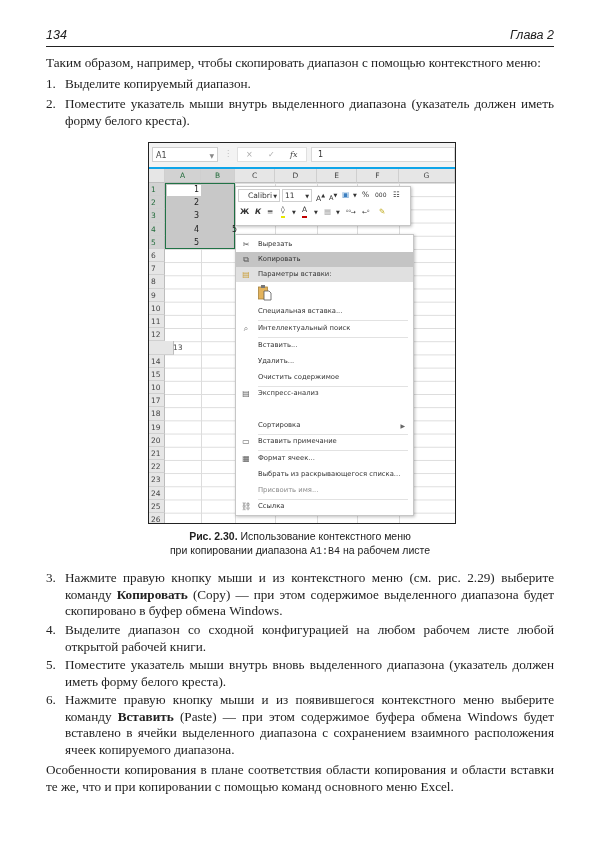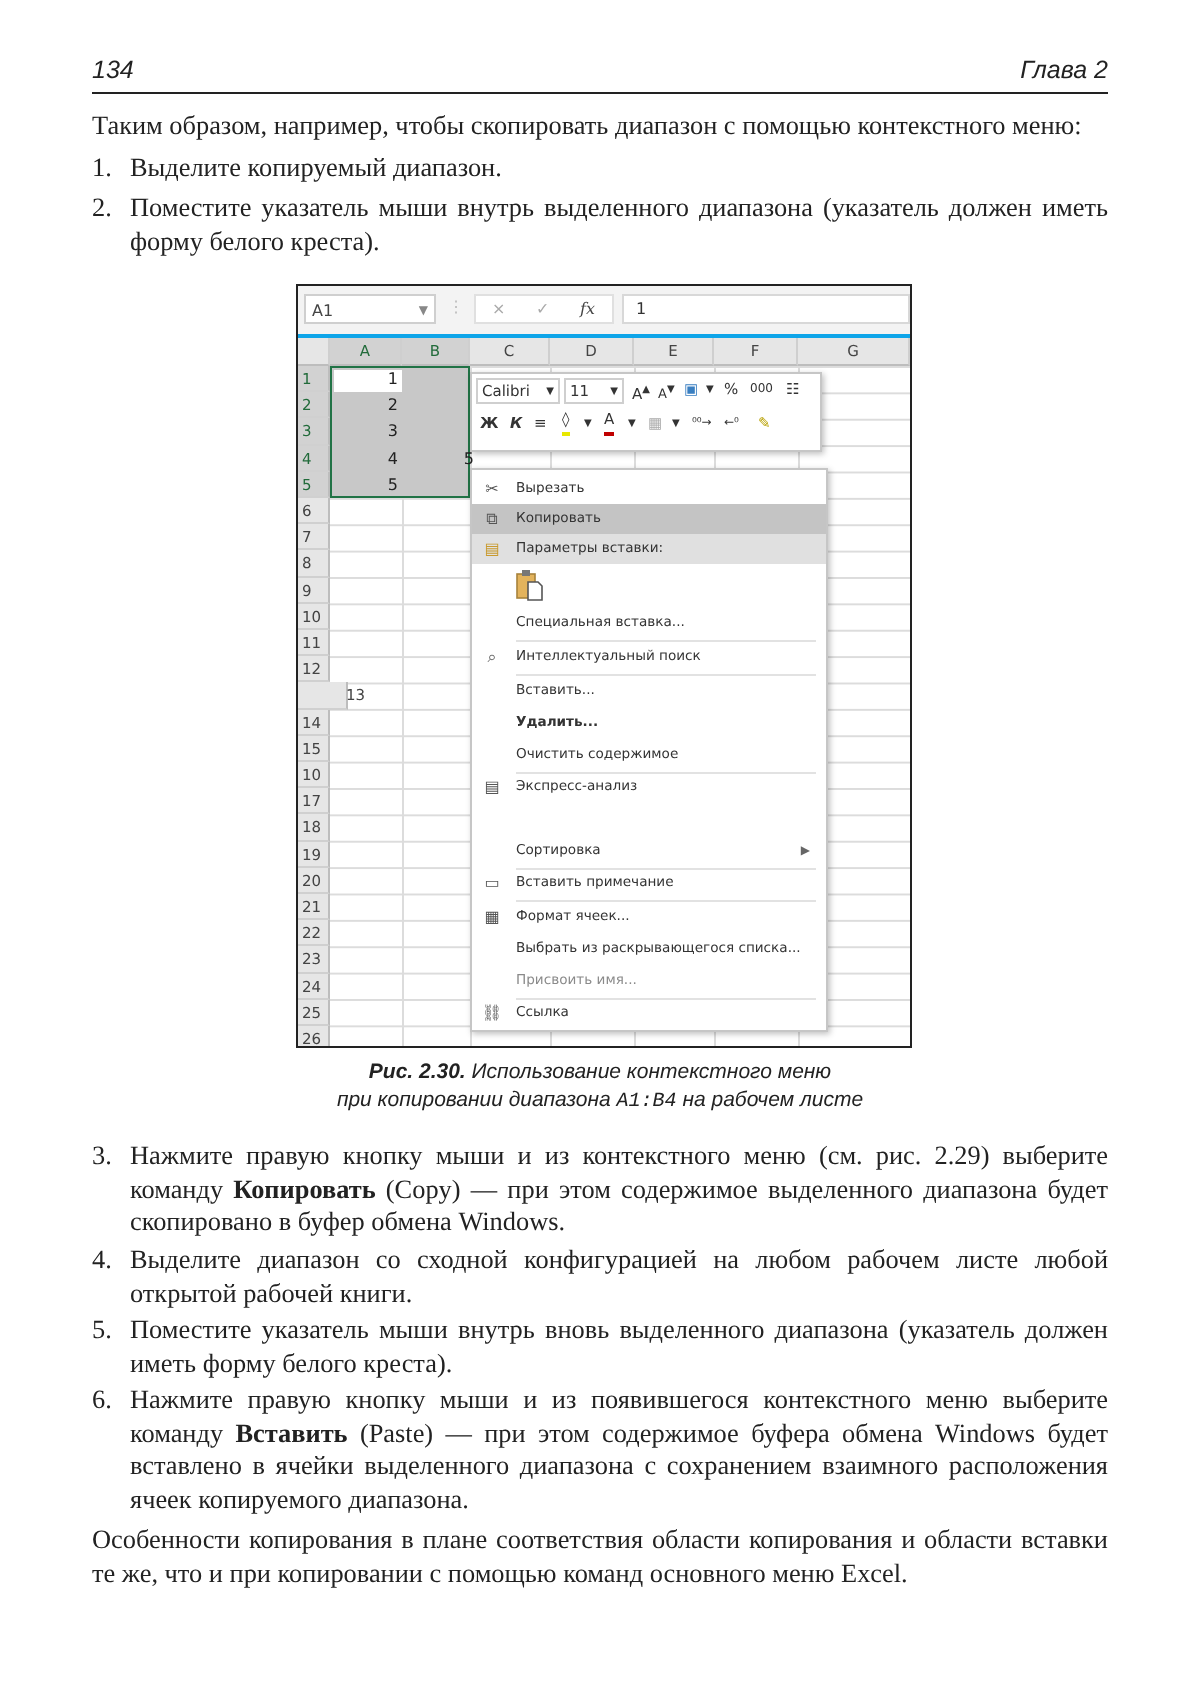--- a/index.html
+++ b/index.html
@@ -152,21 +152,21 @@
     <div class="selrange"></div>
     <div class="activecell"></div>
     <div class="cellval" style="left:14px;top:14px;">1</div>
     <div class="cellval" style="left:14px;top:27.2px;">2</div>
     <div class="cellval" style="left:14px;top:40.4px;">3</div>
     <div class="cellval" style="left:14px;top:53.6px;">4</div>
     <div class="cellval" style="left:14px;top:66.8px;">5</div>
     <div class="cellval" style="left:52px;top:53.6px;width:36px;">5</div>
 
     <div class="mini" style="top:17px;">
-      <div class="dd" style="left:2px;width:42px;">
+      <div class="dd" style="left:2px;width:42px;text-align:center;">
         <span>Calibri</span>
         <span style="position:absolute;right:2px;font-size:5px;">▼</span>
       </div>
       <div class="dd" style="left:46px;width:30px;">
         <span>11</span>
         <span style="position:absolute;right:2px;font-size:5px;">▼</span>
       </div>
       <span class="ic" style="left:80px;top:0;">A<sup style="font-size:5px">▲</sup></span>
       <span class="ic" style="left:93px;top:0;font-size:6.5px;">A<sup style="font-size:5px">▼</sup></span>
       <span class="ic" style="left:106px;top:0;color:#3a7fc1;">▣</span>
@@ -212,21 +212,21 @@
       </div>
       <div class="msep" style="top:85px;"></div>
       <div class="mi" style="top:86px;">
         <span class="ico">⌕</span>
         <span class="lbl">Интеллектуальный поиск</span>
       </div>
       <div class="msep" style="top:102px;"></div>
       <div class="mi" style="top:103px;">
         <span class="lbl">Вставить...</span>
       </div>
-      <div class="mi" style="top:119px;font-weight:bold;">
+      <div class="mi" style="top:119px;">
         <span class="lbl">Удалить...</span>
       </div>
       <div class="mi" style="top:135px;">
         <span class="lbl">Очистить содержимое</span>
       </div>
       <div class="msep" style="top:151px;"></div>
       <div class="mi" style="top:151px;">
         <span class="ico">▤</span>
         <span class="lbl">Экспресс-анализ</span>
       </div>
@@ -252,21 +252,21 @@
       </div>
       <div class="msep" style="top:264px;"></div>
       <div class="mi" style="top:264px;">
         <span class="ico">⛓</span>
         <span class="lbl">Ссылка</span>
       </div>
     </div>
   </div>
 </div>
 
-<div class="caption" style="top:529px;font-style:italic;">
+<div class="caption" style="top:529px;">
   <div><b>Рис. 2.30.</b><span> Использование контекстного меню</span></div>
   <div><span>при копировании диапазона </span><span class="mono">A1:B4</span><span> на рабочем листе</span></div>
 </div>
 
 <div class="li" style="top:570px;">
   <span class="num">3.</span>
   <span class="txt"><span>Нажмите правую кнопку мыши и из контекстного меню (см. рис. 2.29) выберите команду </span><b>Копировать</b><span> (Copy) — при этом содержимое выделенного диапазона будет скопировано в буфер обмена Windows.</span></span>
 </div>
 <div class="li" style="top:622px;">
   <span class="num">4.</span>

